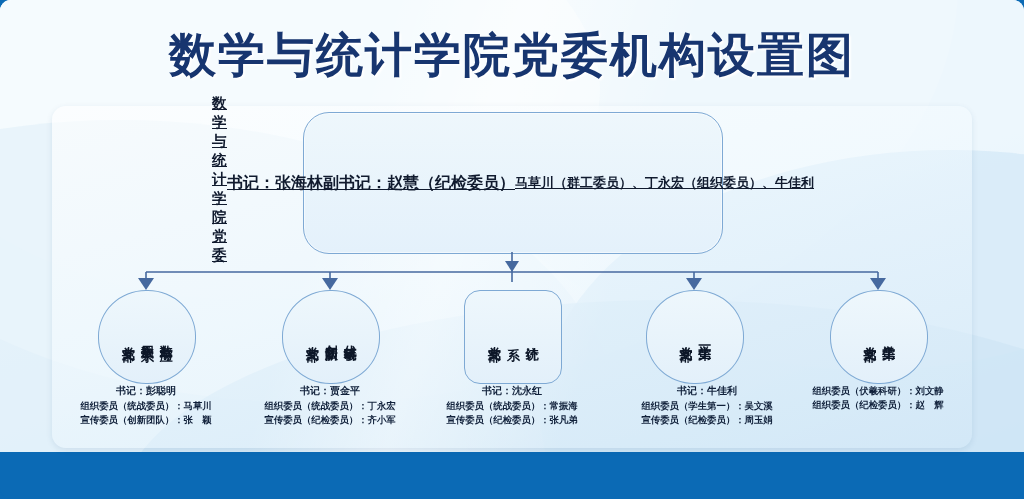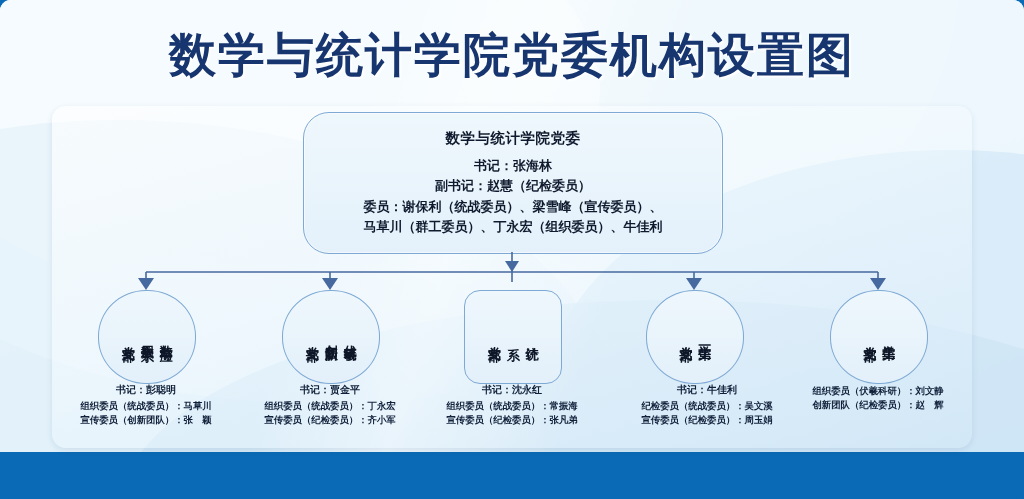--- a/index.html
+++ b/index.html
@@ -46,25 +46,26 @@
     background:linear-gradient(165deg,rgba(255,255,255,.62) 0%,rgba(244,251,255,.5) 45%,rgba(214,234,248,.45) 100%);
     box-shadow:0 2px 6px rgba(20,70,120,.10);
   }
 
   
   .topbox{
     position:absolute;left:303px;top:112px;width:418px;height:140px;
     border:1px solid #7ea9d4;border-radius:26px;
     background:linear-gradient(180deg,#eef7fc 0%,#e4f1fb 100%);
     box-shadow:inset 0 0 0 1px rgba(255,255,255,.5);
-    display:flex;flex-direction:column;align-items:center;justify-content:center;
+    display:flex;flex-direction:row;align-items:center;justify-content:center;
     color:#101a2e;
+    text-decoration:underline;
   }
   .tb-title{font-size:14.5px;font-weight:bold;margin-bottom:8px;letter-spacing:.5px;}
-  .tb-line{font-size:13px;font-weight:bold;line-height:1.55;white-space:nowrap;}
+  .tb-line{font-size:16px;font-weight:bold;line-height:1.55;white-space:nowrap;}
   .tb-line.sm{font-size:13px;}
 
   
   .conn{position:absolute;left:0;top:0;width:1024px;height:499px;pointer-events:none;}
 
   
   .node{
     position:absolute;top:290px;width:96px;height:92px;
     border:1px solid #7ea9d4;border-radius:14px;
     background:linear-gradient(180deg,#eef7fc 0%,#e3f0fa 100%);
@@ -77,21 +78,21 @@
   }
   .vcol{
     writing-mode:vertical-rl;text-orientation:upright;
     font-size:13px;font-weight:bold;color:#0d1728;
     line-height:1.22;letter-spacing:1px;
     font-family:"DejaVu Serif","Liberation Serif",serif;
   }
 
   
   .det{position:absolute;top:384px;width:210px;text-align:center;color:#10203a;}
-  .det .l1{font-size:10px;font-weight:bold;line-height:1.45;white-space:nowrap;font-family:Liberation Mono, monospace;}
+  .det .l1{font-size:10px;font-weight:bold;line-height:1.45;white-space:nowrap;}
   .det .l2,.det .l3{font-size:9.4px;font-weight:bold;line-height:1.5;white-space:nowrap;}
 </style>
 </head>
 <body>
 
 <div id="root">
 
   <div class="field">
     <div class="wave w1"></div>
     <div class="wave w2"></div>
@@ -103,21 +104,20 @@
   </div>
 
   <div class="title">数学与统计学院党委机构设置图</div>
 
   <div class="panel"></div>
 
   <div class="topbox">
     <div class="tb-title">数学与统计学院党委</div>
     <div class="tb-line">书记：张海林</div>
     <div class="tb-line">副书记：赵慧（纪检委员）</div>
-    <div class="tb-line sm">委员：谢保利（统战委员）、梁雪峰（宣传委员）、</div>
     <div class="tb-line sm">马草川（群工委员）、丁永宏（组织委员）、牛佳利</div>
   </div>
 
   <svg class="conn" viewBox="0 0 1024 499">
     <g stroke="#46699f" stroke-width="1.6" fill="none">
       <line x1="512" y1="252" x2="512" y2="272"></line>
       <line x1="146" y1="272" x2="878" y2="272"></line>
       <line x1="146" y1="272" x2="146" y2="282"></line>
       <line x1="330" y1="272" x2="330" y2="282"></line>
       <line x1="512" y1="272" x2="512" y2="282"></line>
@@ -184,22 +184,22 @@
   </div>
 
   <div class="det" style="left:225px;">
     <div class="l1">书记：贾金平</div>
     <div class="l2">组织委员（统战委员）：丁永宏</div>
     <div class="l3">宣传委员（纪检委员）：齐小军</div>
   </div>
 
   <div class="det" style="left:602px;">
     <div class="l1">书记：牛佳利</div>
-    <div class="l2">纪检委员（统战委员）：吴文溪</div>
+    <div class="l2">组织委员（学生第一）：吴文溪</div>
     <div class="l3">宣传委员（纪检委员）：周玉娟</div>
   </div>
 
   <div class="det" style="left:773px;">
     <div class="l2">组织委员（伏羲科研）：刘文静</div>
-    <div class="l3">创新团队（纪检委员）：赵　辉</div>
+    <div class="l3">组织委员（纪检委员）：赵　辉</div>
   </div>
 
 </div>
 
 </body></html>

